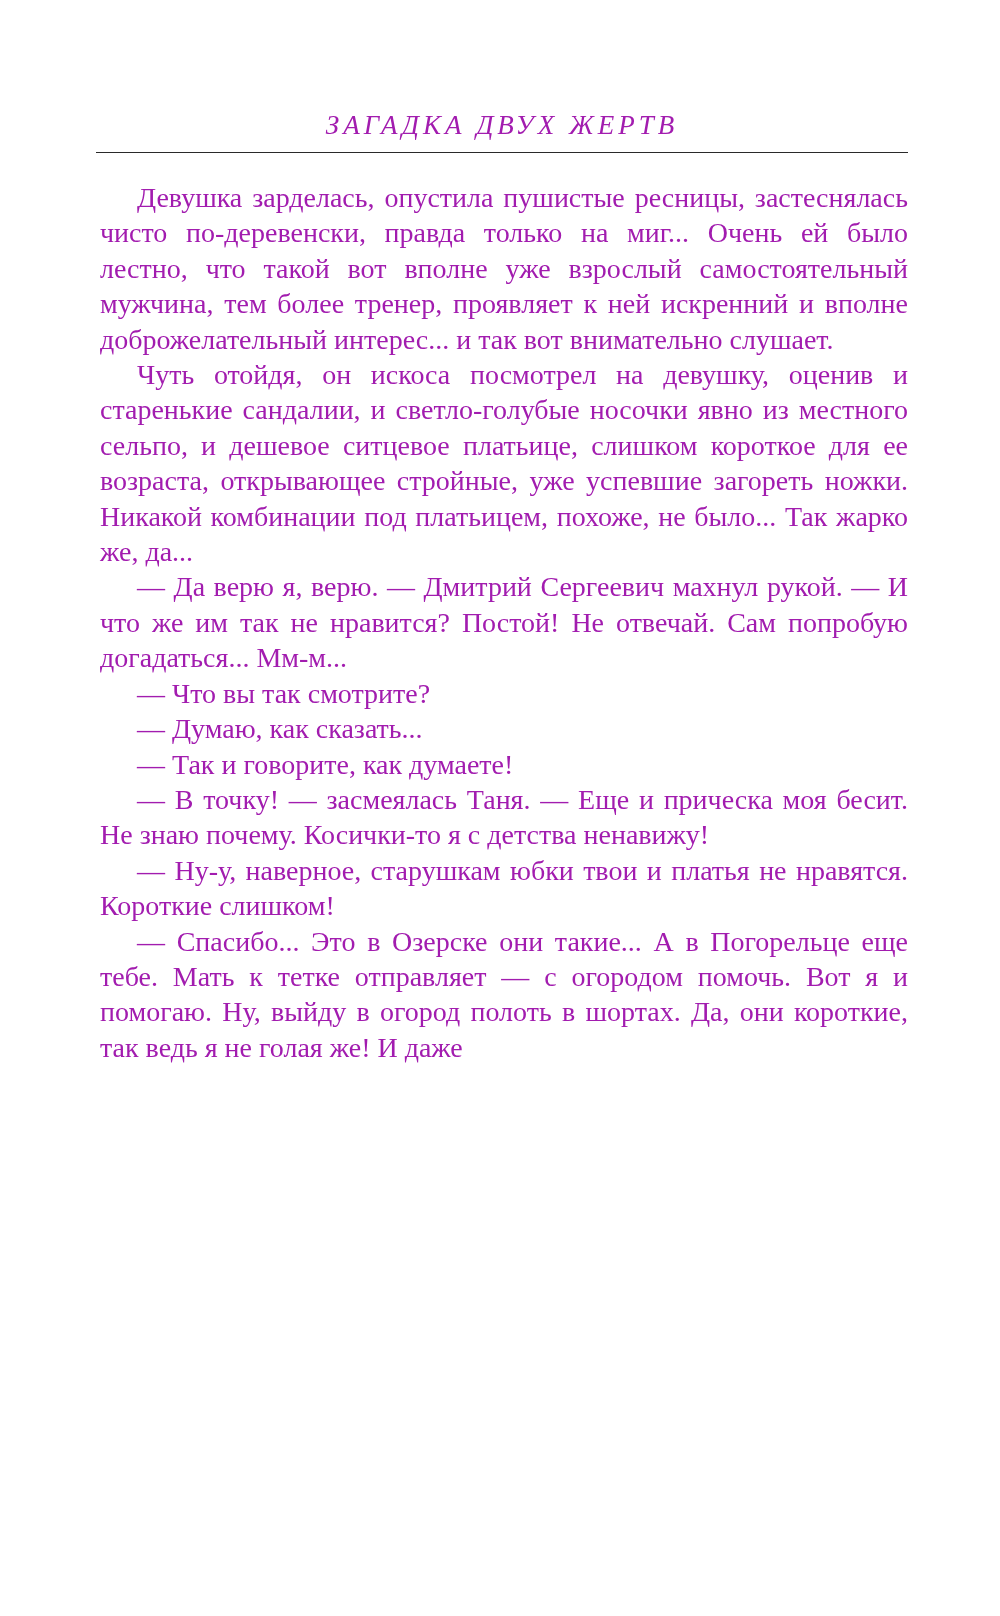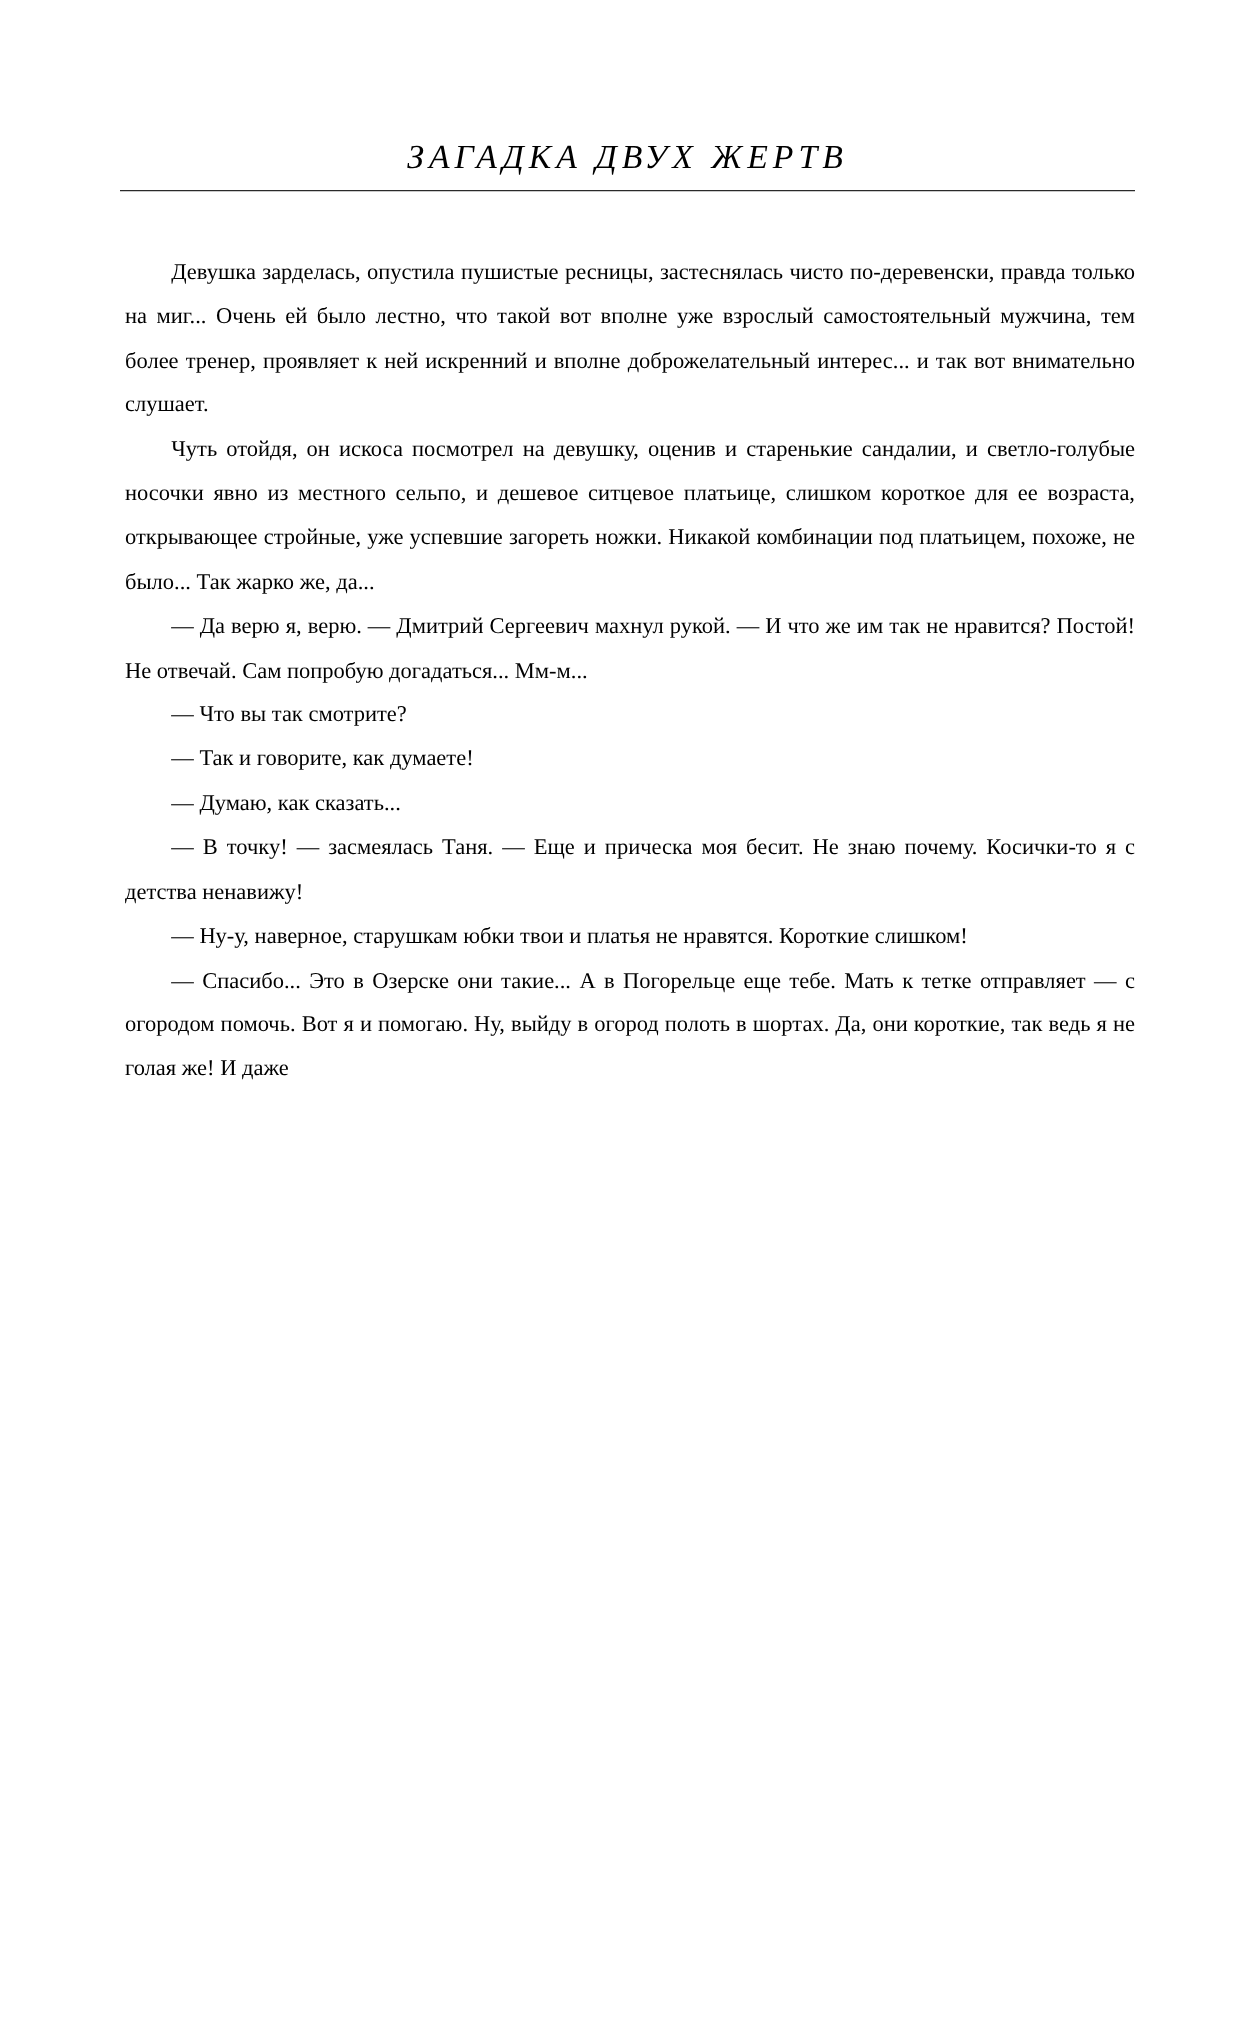--- a/index.html
+++ b/index.html
@@ -5,21 +5,21 @@
   html, body {
     margin: 0;
     padding: 0;
     background: #ffffff;
   }
   .book-page {
     position: relative;
     width: 1000px;
     height: 1312px;
     background: #ffffff;
-    color: #000000;
+    color: #a21caf;
     font-family: "Liberation Serif", "DejaVu Serif", serif;
     overflow: hidden;
   }
   .running-head-wrap {
     position: absolute;
     top: 110px;
     left: 96px;
     width: 812px;
     text-align: center;
   }
@@ -29,24 +29,24 @@
     letter-spacing: 4px;
     white-space: nowrap;
   }
   .header-rule {
     border: none;
     border-top: 1.5px solid #2a2a2a;
     margin: 11px 0 0 0;
   }
   .body-text {
     position: absolute;
-    top: 200px;
+    top: 180px;
     left: 100px;
     width: 808px;
-    font-size: 18px;
+    font-size: 28px;
     line-height: 35.4px;
     text-align: justify;
   }
   .body-text p {
     margin: 0;
     padding: 0;
     text-indent: 37px;
   }
   .page-number {
     position: absolute;
@@ -65,22 +65,22 @@
   <div class="running-head-wrap">
     <div class="running-head">ЗАГАДКА ДВУХ ЖЕРТВ</div>
     <hr class="header-rule">
   </div>
 
   <div class="body-text">
     <p>Девушка зарделась, опустила пушистые ресницы, застеснялась чисто по-деревенски, правда только на миг... Очень ей было лестно, что такой вот вполне уже взрослый самостоятельный мужчина, тем более тренер, проявляет к ней искренний и вполне доброжелательный интерес... и так вот внимательно слушает.</p>
     <p>Чуть отойдя, он искоса посмотрел на девушку, оценив и старенькие сандалии, и светло-голубые носочки явно из местного сельпо, и дешевое ситцевое платьице, слишком короткое для ее возраста, открывающее стройные, уже успевшие загореть ножки. Никакой комбинации под платьицем, похоже, не было... Так жарко же, да...</p>
     <p>— Да верю я, верю. — Дмитрий Сергеевич махнул рукой. — И что же им так не нравится? Постой! Не отвечай. Сам попробую догадаться... Мм-м...</p>
     <p>— Что вы так смотрите?</p>
+    <p>— Думаю, как сказать...</p>
     <p>— Так и говорите, как думаете!</p>
-    <p>— Думаю, как сказать...</p>
     <p>— В точку! — засмеялась Таня. — Еще и прическа моя бесит. Не знаю почему. Косички-то я с детства ненавижу!</p>
     <p>— Ну-у, наверное, старушкам юбки твои и платья не нравятся. Короткие слишком!</p>
     <p>— Спасибо... Это в Озерске они такие... А в Погорельце еще тебе. Мать к тетке отправляет — с огородом помочь. Вот я и помогаю. Ну, выйду в огород полоть в шортах. Да, они короткие, так ведь я не голая же! И даже</p>
   </div>
 
   <div class="page-number">7</div>
 
 </div>
 
 </body></html>

